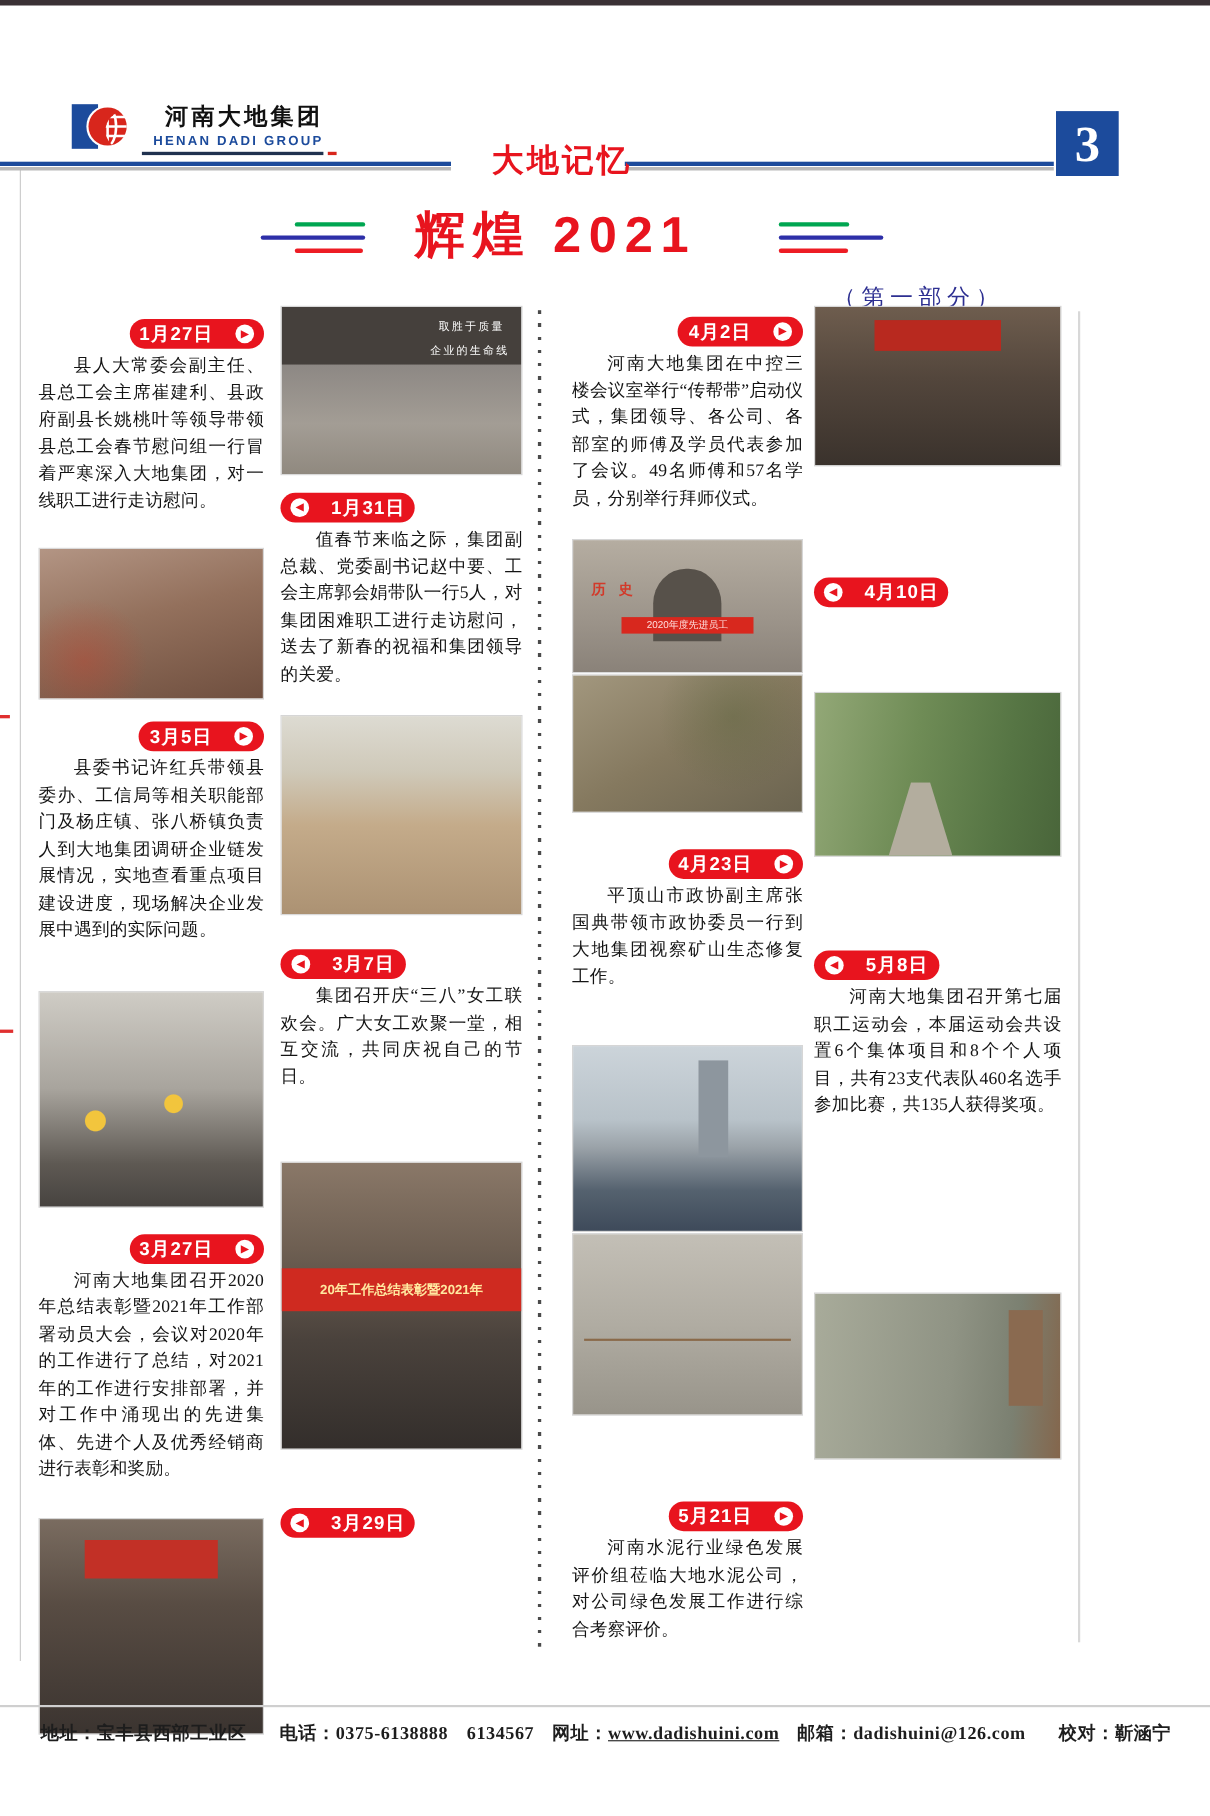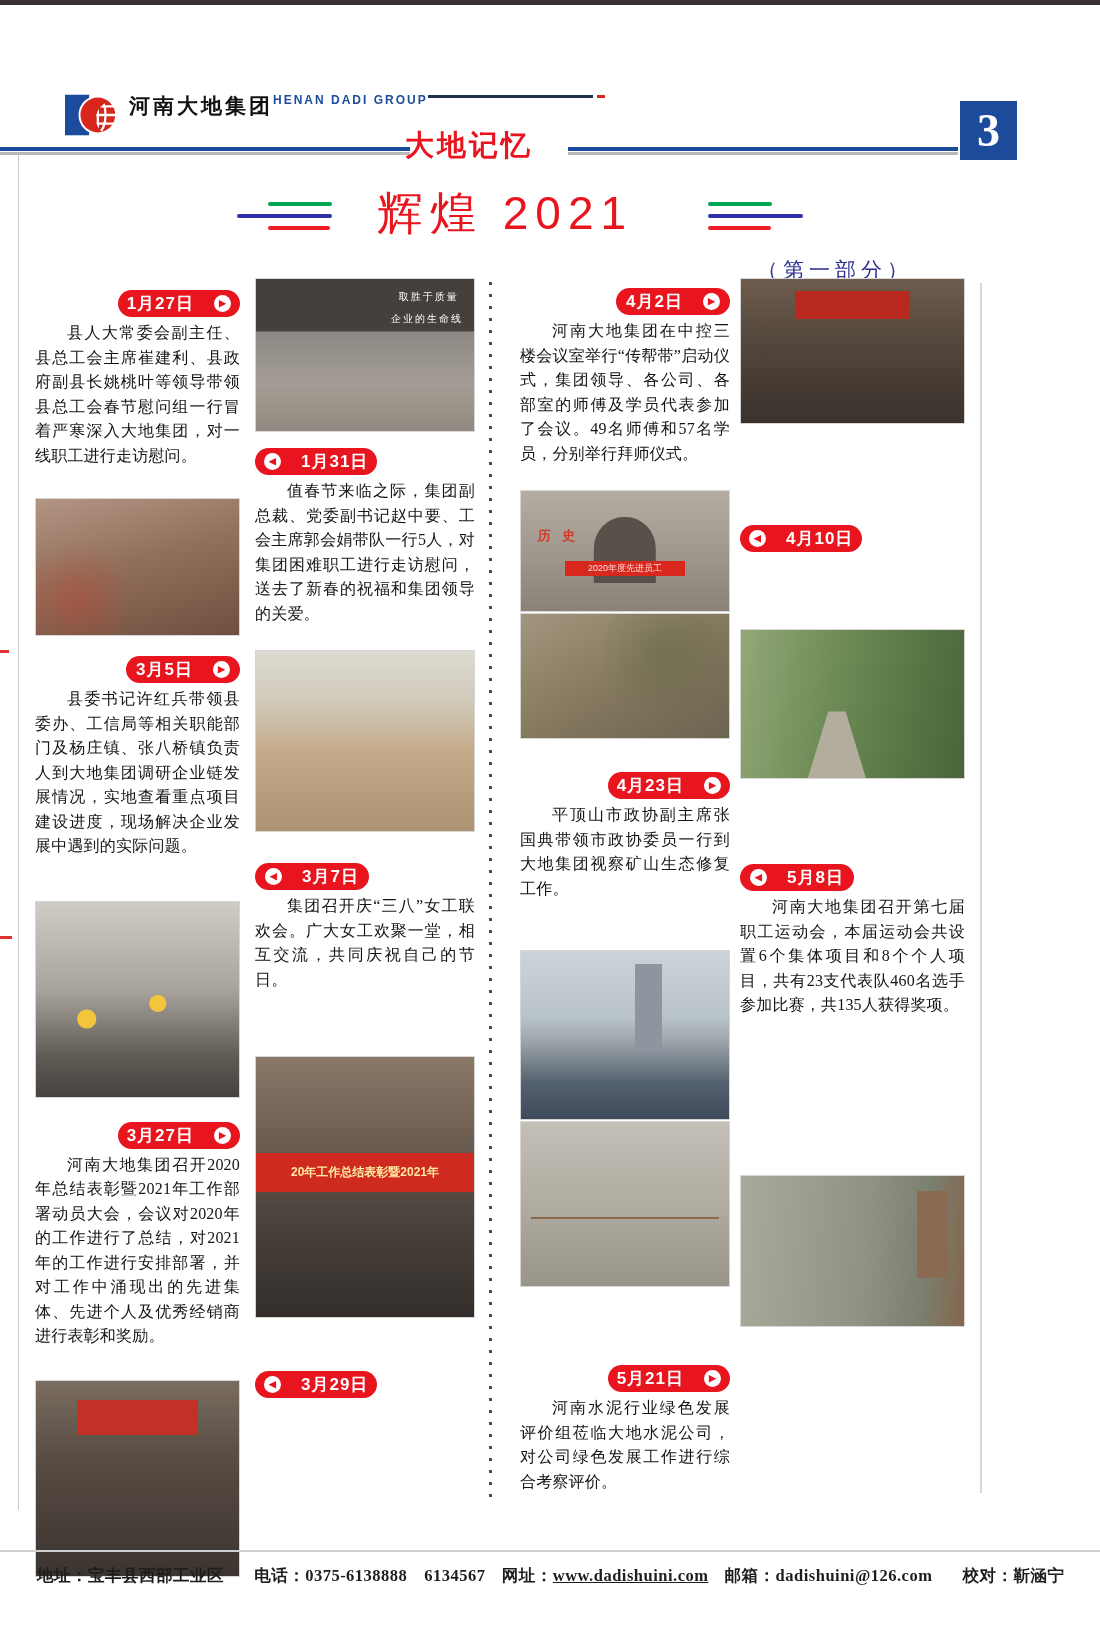--- a/index.html
+++ b/index.html
@@ -6,39 +6,39 @@
   .page{position:relative;width:1100px;height:1651px;background:#fff;overflow:hidden;
         font-family:"Liberation Serif",serif;color:#141414;}
   .topbar{position:absolute;left:0;top:0;width:100%;height:5px;background:#3a3135;}
   .edge-left{position:absolute;left:18px;top:150px;width:1px;height:1360px;background:#c9c9c9;}
   .edge-right{position:absolute;left:980px;top:283px;width:2px;height:1210px;background:#d8d8d8;}
   .rm1{position:absolute;left:0;top:650px;width:9px;height:3px;background:#e03030;}
   .rm2{position:absolute;left:0;top:936px;width:12px;height:3px;background:#e03030;}
 
   
   .logo{position:absolute;left:65px;top:92px;display:flex;align-items:flex-start;gap:8px;}
-  .logo-text{display:flex;flex-direction:row;}
+  .logo-text{display:flex;flex-direction:column;align-items:flex-end;}
   .logo-cn{font-family:"Liberation Sans",sans-serif;font-weight:bold;font-size:21px;color:#111;letter-spacing:3px;}
   .logo-en{font-family:"Liberation Sans",sans-serif;font-weight:bold;font-size:12px;color:#1c4b9c;letter-spacing:2px;margin-top:1px;}
   .logo-underline{position:relative;margin-top:3px;height:3px;background:#20324f;width:165px;}
   .logo-underline .red-dot{position:absolute;right:-12px;top:0;width:8px;height:3px;background:#d8261c;}
 
   .rule{position:absolute;top:147px;height:8px;
         background:linear-gradient(#1c4b9c 0 4px,#fff 4px 5px,#b9b9b9 5px 8px);}
   .rule.seg1{left:0;width:410px;}
   .rule.seg2{left:568px;width:390px;}
-  .section-title{position:absolute;left:405px;top:126px;width:170px;text-align:left;
+  .section-title{position:absolute;left:405px;top:126px;width:170px;text-align:right;
         font-family:"Liberation Sans",sans-serif;font-weight:bold;font-size:29px;color:#e8141e;letter-spacing:3px;}
   .page-number{position:absolute;left:960px;top:101px;width:57px;height:59px;background:#1c4b9c;
         color:#fff;font-family:"Liberation Serif",serif;font-weight:bold;font-size:46px;
         display:flex;align-items:center;justify-content:center;}
 
   
   .main-title{position:absolute;left:330px;top:183px;width:350px;text-align:center;
-        font-family:"Liberation Sans",sans-serif;font-weight:normal;font-size:46px;color:#e8141e;letter-spacing:7px;}
+        font-family:"Liberation Sans",sans-serif;font-weight:bold;font-size:46px;color:#e8141e;letter-spacing:7px;}
   .deco{position:absolute;width:95px;}
   .deco .dl{height:4px;border-radius:2px;margin-bottom:8px;}
   .deco.dleft{left:237px;top:202px;}
   .deco.dright{left:708px;top:202px;}
   .dl.g{background:#00a651;}
   .dl.b{background:#2d2fa8;}
   .dl.r{background:#ed1c24;}
   .dleft .g{width:64px;margin-left:31px;}
   .dleft .b{width:95px;}
   .dleft .r{width:62px;margin-left:31px;}

